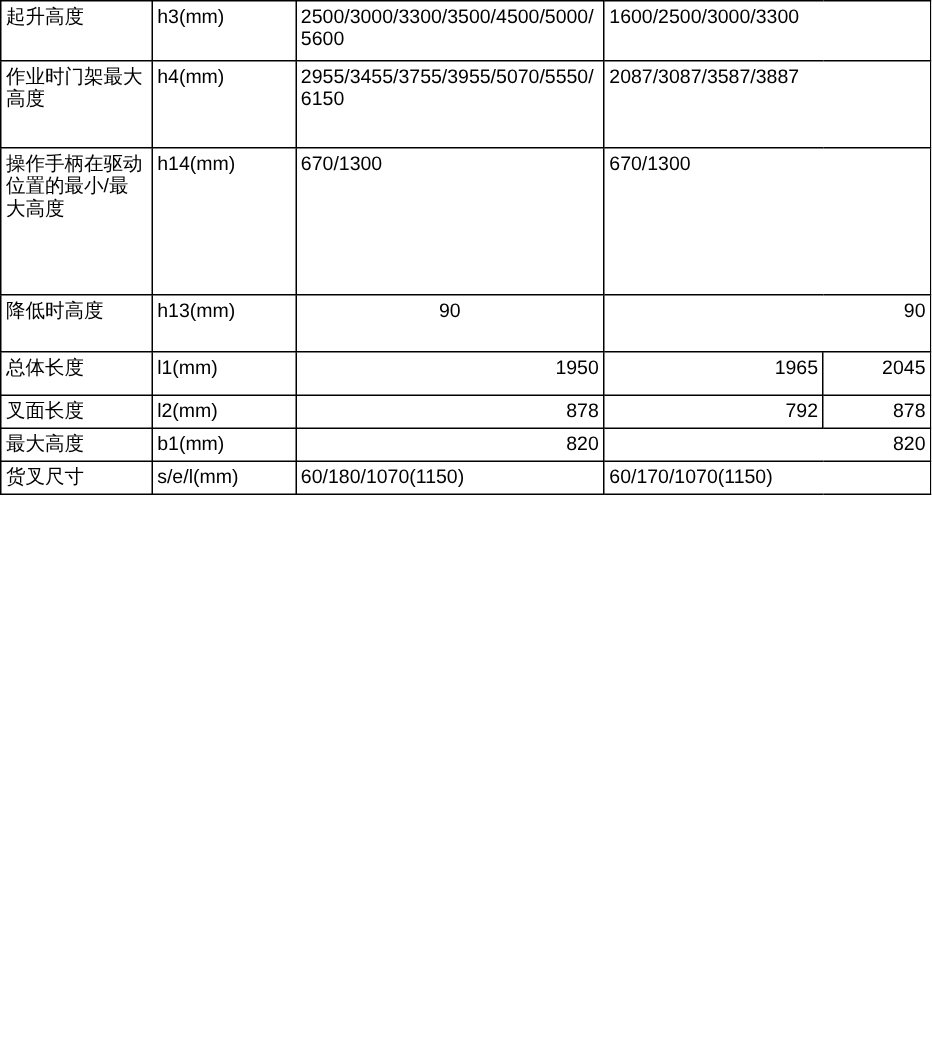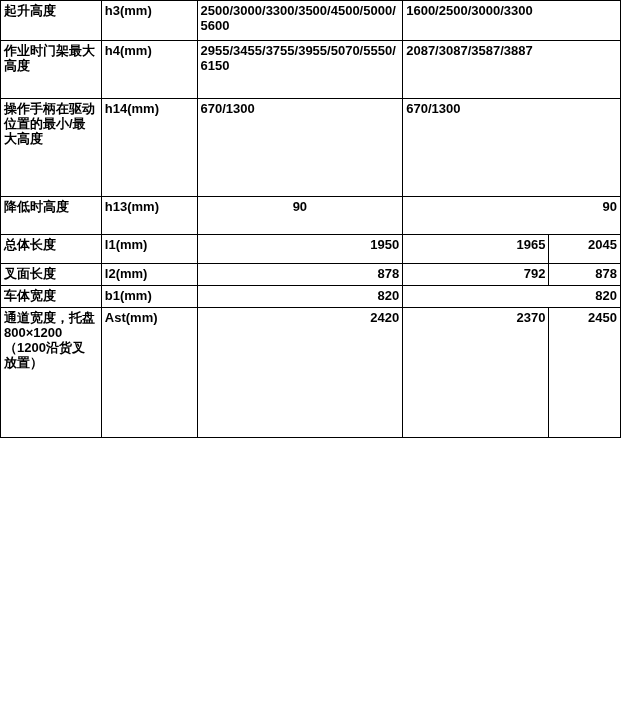--- a/index.html
+++ b/index.html
@@ -16,21 +16,20 @@
     width: 621px;
     height: 705px;
     position: relative;
     overflow: hidden;
     background: #ffffff;
   }
   table.spec {
     border-collapse: collapse;
     table-layout: fixed;
     width: 621px;
-    font-weight: bold;
   }
   table.spec td {
     border: 1px solid #000000;
     vertical-align: top;
     padding: 2px 3px;
     font-size: 13px;
     line-height: 15px;
     word-wrap: break-word;
     overflow: hidden;
   }
@@ -94,33 +93,32 @@
 
       <tr style="height:22px">
         <td class="left">叉面长度</td>
         <td class="left">l2(mm)</td>
         <td class="right">878</td>
         <td class="right">792</td>
         <td class="right">878</td>
       </tr>
 
       <tr style="height:22px">
-        <td class="left">车体宽度</td>
+        <td class="left">最大高度</td>
         <td class="left">b1(mm)</td>
         <td class="right">820</td>
         <td class="right" colspan="2">820</td>
+      </tr>
+
+      <tr style="height:22px">
+        <td class="left">货叉尺寸</td>
+        <td class="left">s/e/l(mm)</td>
+        <td class="left">60/180/1070(1150)</td>
+        <td class="left" colspan="2">60/170/1070(1150)</td>
       </tr>
 
 
 
 
 
-      <tr style="height:130px">
-        <td class="left">通道宽度，托盘800×1200（1200沿货叉放置）</td>
-        <td class="left">Ast(mm)</td>
-        <td class="right">2420</td>
-        <td class="right">2370</td>
-        <td class="right">2450</td>
-      </tr>
-
     </tbody>
   </table>
 </div>
 
 </body></html>

